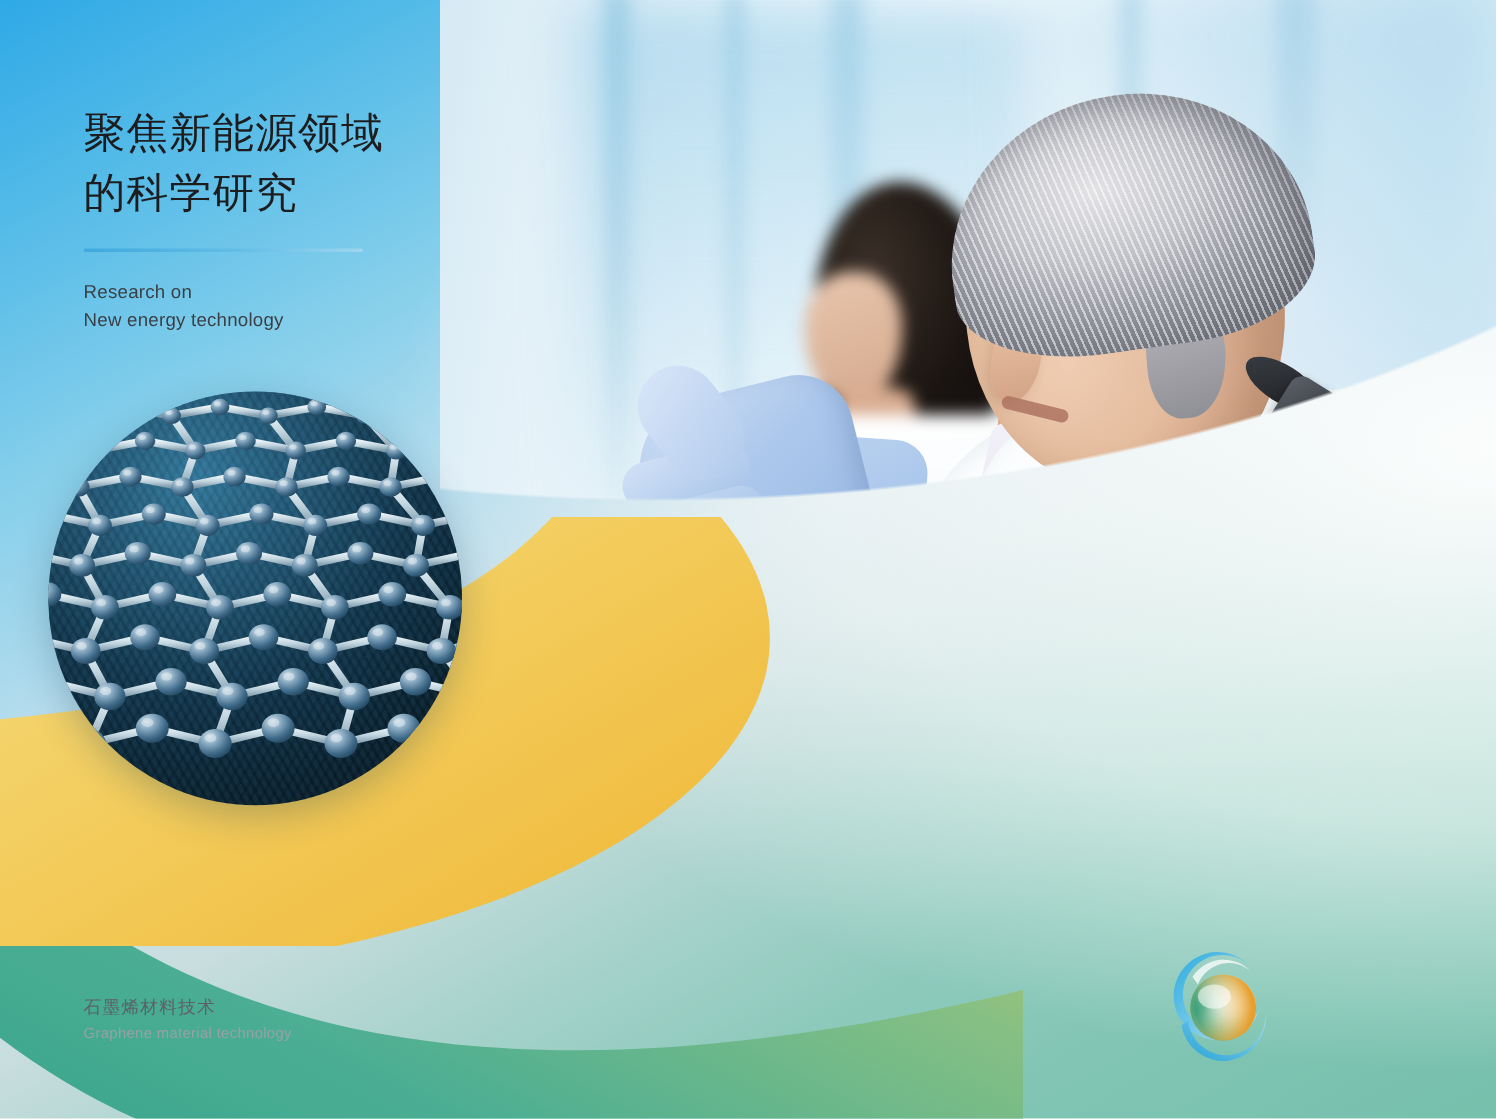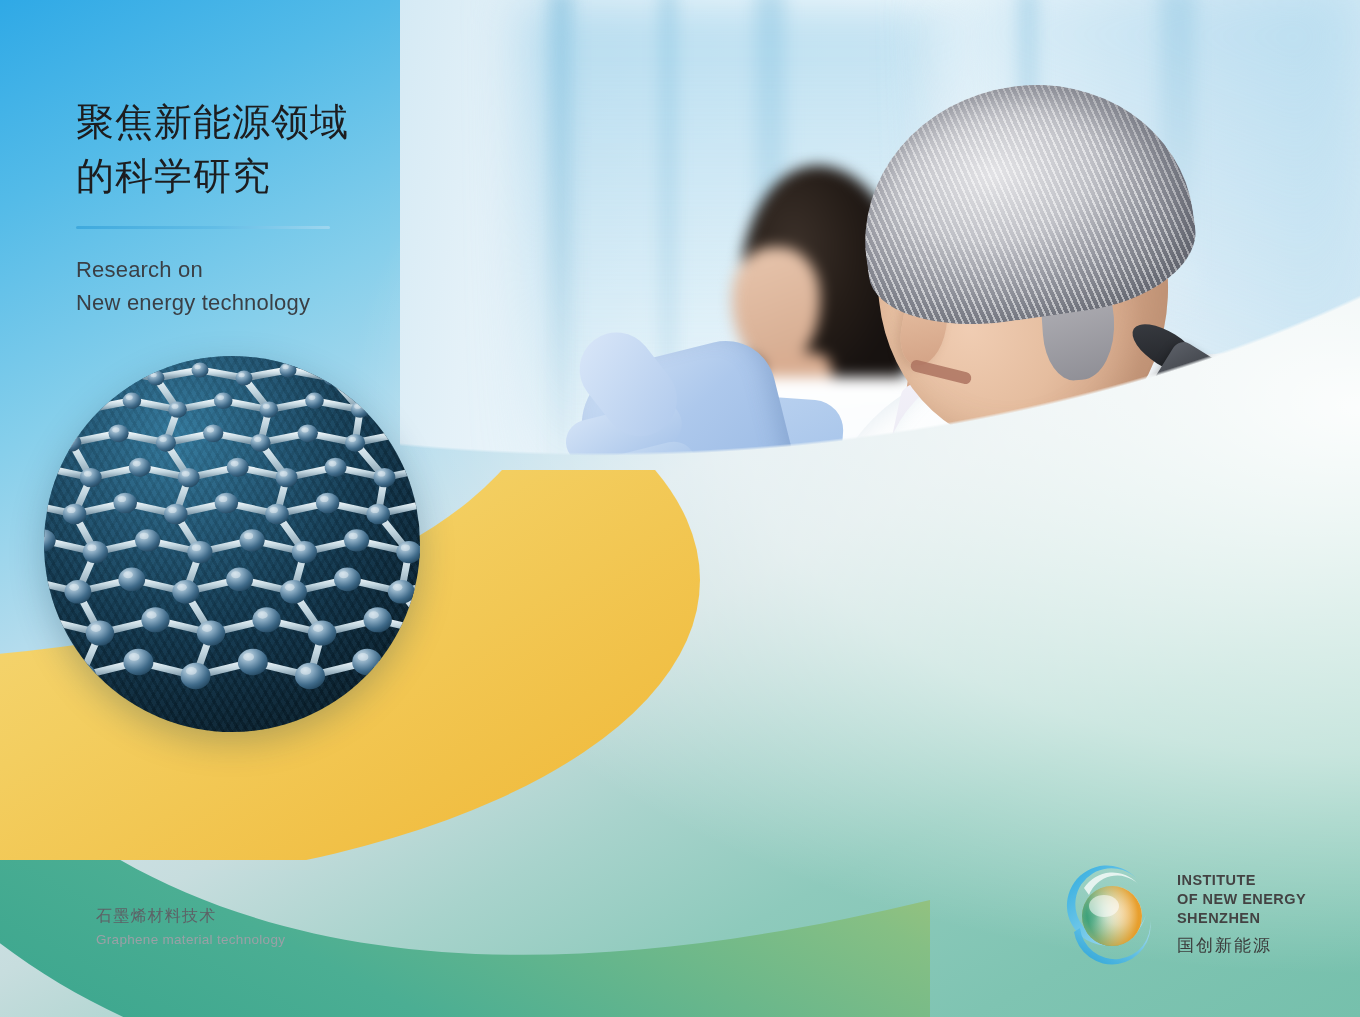--- a/index.html
+++ b/index.html
@@ -212,25 +212,25 @@
   .title-block{position:absolute;left:76px;top:96px;width:430px;}
   .title-cn{
     font-size:38px;line-height:1.42;color:#1d1d1f;letter-spacing:1px;
     font-weight:400;white-space:pre-line;
   }
   .rule{
     margin-top:22px;width:254px;height:3px;border-radius:2px;
     background:linear-gradient(90deg,#3fa9dd 0%,#63bde6 55%,#9ed6ef 100%);
   }
   .title-en{
-    margin-top:24px;font-size:22px;line-height:1.5;color:#3a3f45;
+    margin-top:24px;font-size:17px;line-height:1.5;color:#3a3f45;
     font-weight:400;white-space:pre-line;letter-spacing:.2px;
   }
 
-  .caption{position:absolute;left:96px;top:906px;}
+  .caption{position:absolute;left:76px;top:906px;}
   .caption-cn{font-size:16px;color:#5d6166;letter-spacing:1.2px;}
   .caption-en{margin-top:5px;font-size:13.5px;color:#9aa0a6;letter-spacing:.3px;}
 
   
   .logo{position:absolute;left:1058px;top:862px;display:flex;align-items:center;gap:15px;}
   .logo-mark{position:relative;width:104px;height:104px;flex:none;}
   .logo-text{display:flex;flex-direction:column;justify-content:center;}
   .logo-en{font-size:14.5px;line-height:1.32;color:#434343;letter-spacing:.45px;font-weight:700;white-space:pre-line;}
   .logo-cn{margin-top:6px;font-size:17px;color:#3b3b3b;letter-spacing:2px;}
 </style>
@@ -725,21 +725,15 @@
         <path d="M78 16 A40 40 0 1 0 88 52 A36 36 0 1 1 78 16 Z" fill="url(#swA)" opacity=".95"></path>
         <path d="M16 70 A38 38 0 0 0 92 58 A33 33 0 0 1 22 66 Z" fill="url(#swB)" opacity=".9"></path>
         <path d="M26 26 A34 34 0 0 1 80 22 A30 30 0 0 0 31 33 Z" fill="#ffffff" opacity=".75"></path>
 
         <circle cx="54" cy="54" r="30" fill="url(#sphG)"></circle>
         <circle cx="54" cy="54" r="30" fill="url(#sphGreen)"></circle>
         <circle cx="54" cy="54" r="30" fill="url(#sphOr)"></circle>
         <ellipse cx="46" cy="44" rx="15" ry="11" fill="#ffffff" opacity=".55"></ellipse>
       </svg>
     </div>
-    <div class="logo-text">
-      <div class="logo-en">INSTITUTE
-OF NEW ENERGY
-SHENZHEN</div>
-      <div class="logo-cn">国创新能源</div>
-    </div>
   </div>
 
 </div>
 
 </body></html>

